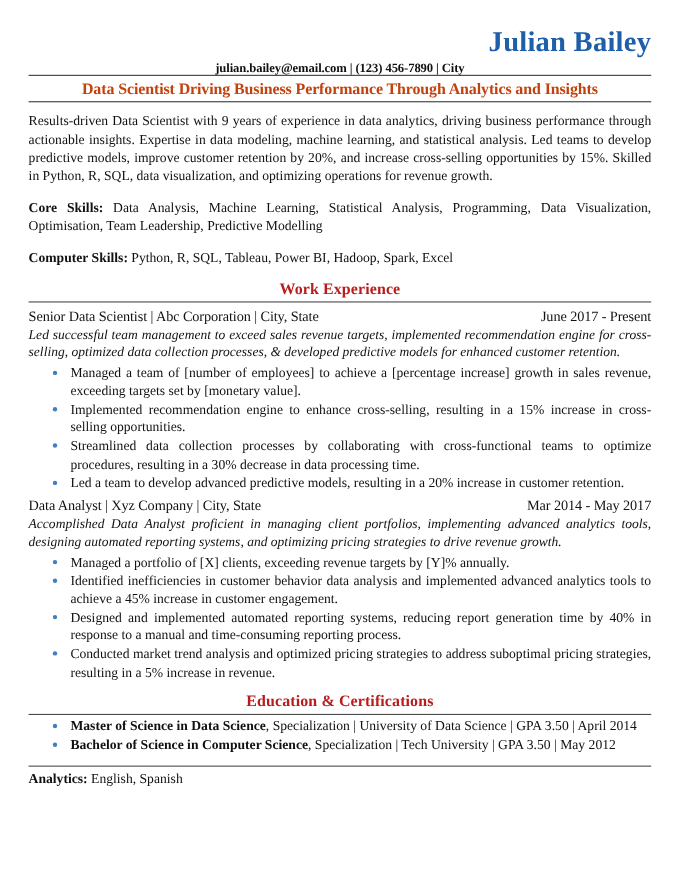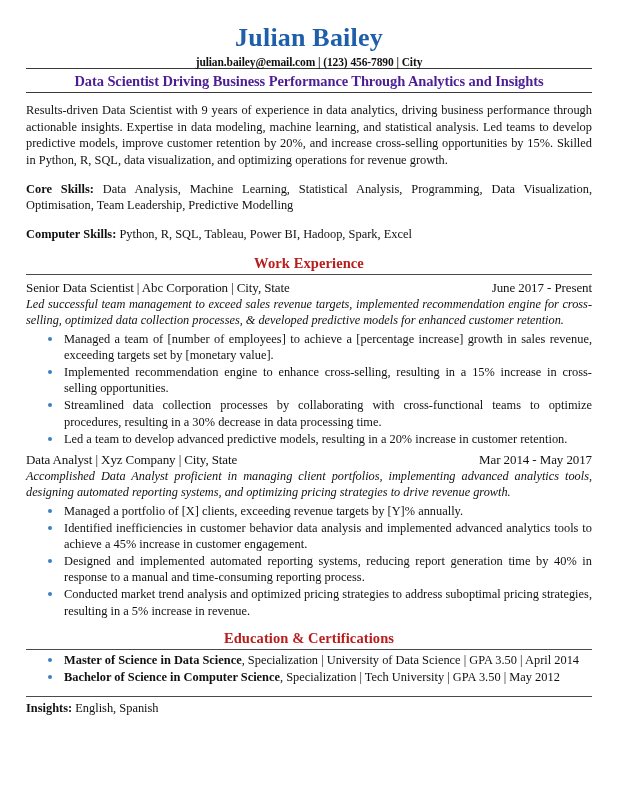--- a/index.html
+++ b/index.html
@@ -17,41 +17,41 @@
   .page {
     width: 618px;
     height: 800px;
     box-sizing: border-box;
     padding: 0 26px;
     position: relative;
   }
 
   
   .name {
-    text-align: center;
+    text-align: right;
     color: #1F5FA9;
     font-size: 26px;
     font-weight: bold;
     letter-spacing: 0.2px;
     line-height: 1.05;
     padding-top: 24px;
   }
   .contact {
     text-align: center;
     font-size: 11.5px;
     font-weight: bold;
     color: #111111;
     margin-top: 5px;
     letter-spacing: -0.1px;
   }
   .headline {
     text-align: center;
     font-size: 14.5px;
     font-weight: bold;
-    color: #4c1d95;
+    color: #c2410c;
     padding: 4px 0 2px 0;
     letter-spacing: -0.1px;
   }
 
   
   .rule {
     border: 0;
     border-top: 1.5px solid #3a3a3a;
     margin: 0;
     height: 0;
@@ -212,18 +212,18 @@
       <li>
         <span class="b">Bachelor of Science in Computer Science</span><span>, Specialization | Tech University  | GPA 3.50 | May 2012</span>
       </li>
     </ul>
   </div>
 
   <div class="section">
     <hr class="rule-thin">
     <div class="info-block">
       <div class="info-line">
-        <span class="lbl">Insights:</span><span> English, Spanish</span>
+        <span class="lbl">Analytics:</span><span> English, Spanish</span>
       </div>
     </div>
   </div>
 
 </div>
 
 </body></html>

